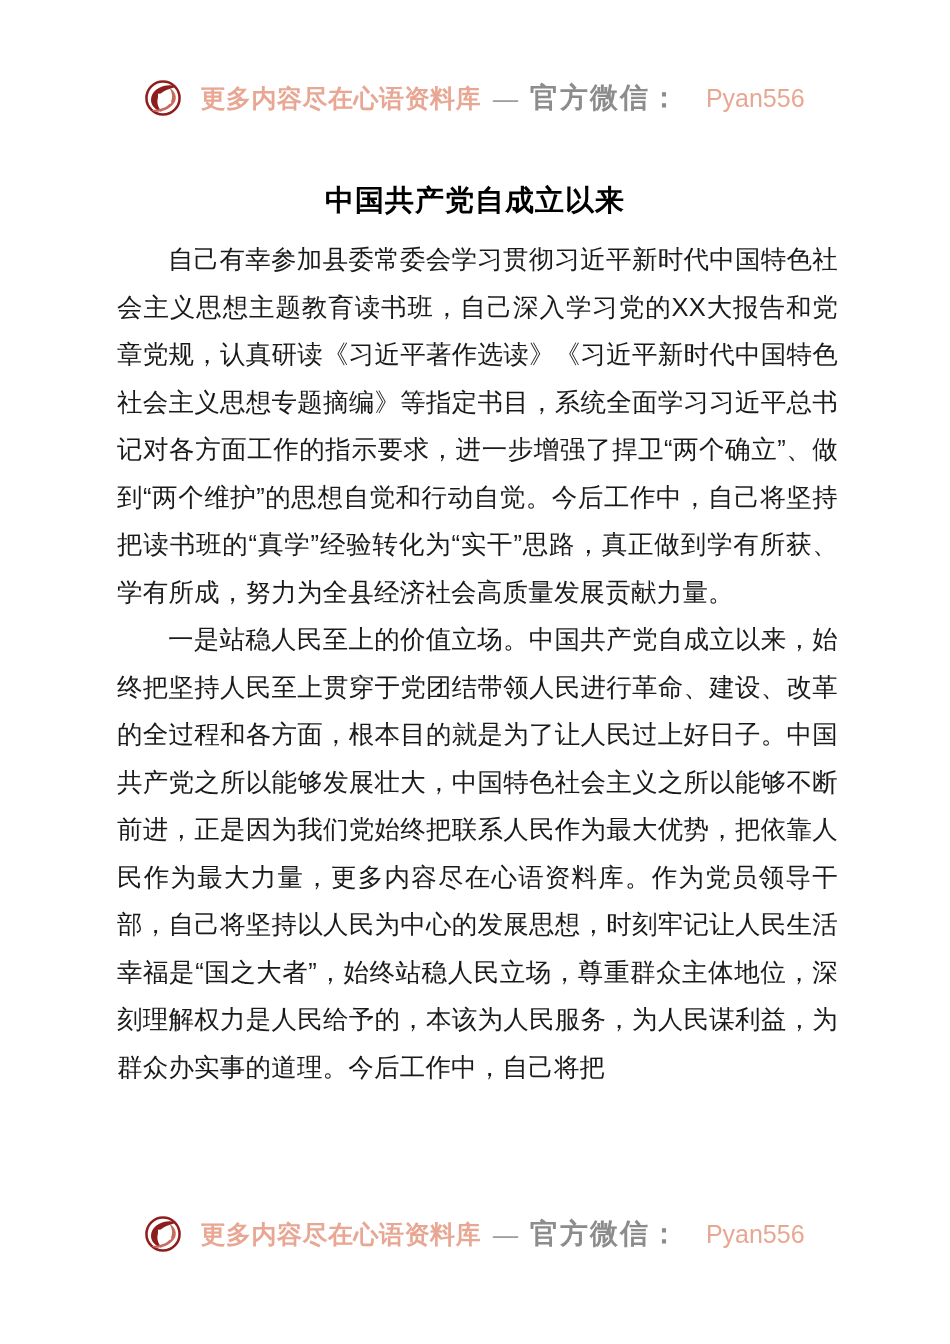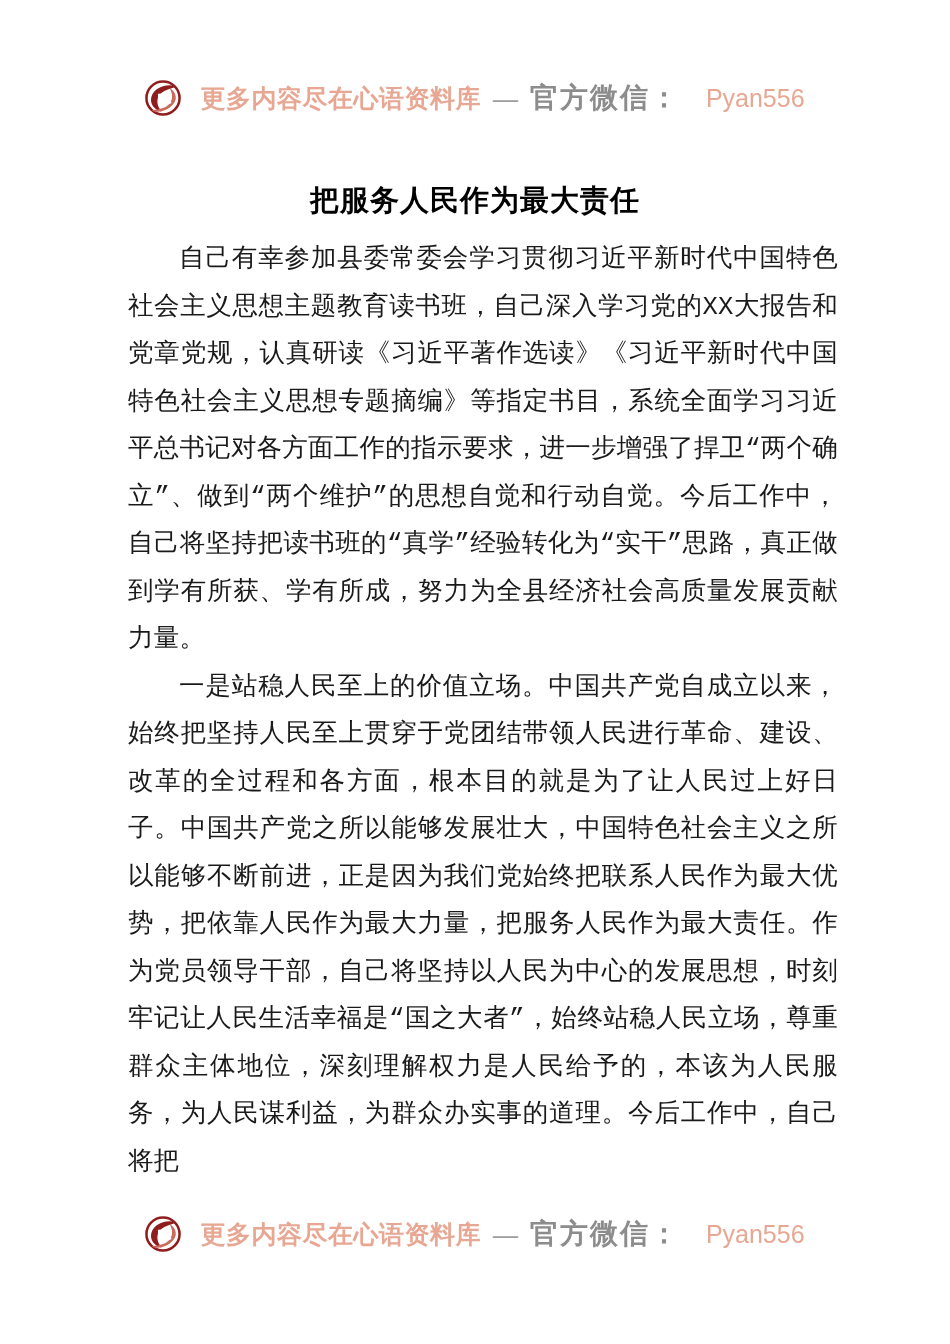--- a/index.html
+++ b/index.html
@@ -85,22 +85,22 @@
   }
 
   .body-text {
     position: absolute;
     top: 236px;
     left: 116px;
     width: 722px;
     color: #1a1a1a;
   }
   .body-text p {
-    margin: 0 0 0 12px;
-    font-family: Liberation Mono, monospace;
+    margin: 0 0 0 1px;
+    font-family: Liberation Sans, sans-serif;
     font-size: 25.5px;
     line-height: 47.5px;
     text-align: justify;
     text-align-last: left;
     text-indent: 2em;
     letter-spacing: 0.2px;
     word-break: break-all;
   }
 </style>
 </head>
@@ -122,25 +122,25 @@
         <rect x="36" y="38" width="13" height="13" fill="#ffffff"></rect>
         <circle cx="68" cy="62" r="5" fill="#ffffff"></circle>
       </g>
     </svg>
     <span class="wm-cn" style="color:#e8a793">更多内容尽在心语资料库</span>
     <span class="wm-dash" style="color:#9e9e9e">—</span>
     <span class="wm-gray" style="color:#8c8c8c">官方微信：</span>
     <span class="wm-id" style="color:#e8a793">Pyan556</span>
   </div>
 
-  <div class="doc-title">把服务人民作为最大责任</div>
+  <div class="doc-title">中国共产党自成立以来</div>
 
   <div class="body-text">
     <p>自己有幸参加县委常委会学习贯彻习近平新时代中国特色社会主义思想主题教育读书班，自己深入学习党的XX大报告和党章党规，认真研读《习近平著作选读》《习近平新时代中国特色社会主义思想专题摘编》等指定书目，系统全面学习习近平总书记对各方面工作的指示要求，进一步增强了捍卫“两个确立”、做到“两个维护”的思想自觉和行动自觉。今后工作中，自己将坚持把读书班的“真学”经验转化为“实干”思路，真正做到学有所获、学有所成，努力为全县经济社会高质量发展贡献力量。</p>
-    <p>一是站稳人民至上的价值立场。中国共产党自成立以来，始终把坚持人民至上贯穿于党团结带领人民进行革命、建设、改革的全过程和各方面，根本目的就是为了让人民过上好日子。中国共产党之所以能够发展壮大，中国特色社会主义之所以能够不断前进，正是因为我们党始终把联系人民作为最大优势，把依靠人民作为最大力量，把服务人民作为最大责任。作为党员领导干部，自己将坚持以人民为中心的发展思想，时刻牢记让人民生活幸福是“国之大者”，始终站稳人民立场，尊重群众主体地位，深刻理解权力是人民给予的，本该为人民服务，为人民谋利益，为群众办实事的道理。今后工作中，自己将把</p>
+    <p>一是站稳人民至上的价值立场。中国共产党自成立以来，始终把坚持人民至上贯穿于党团结带领人民进行革命、建设、改革的全过程和各方面，根本目的就是为了让人民过上好日子。中国共产党之所以能够发展壮大，中国特色社会主义之所以能够不断前进，正是因为我们党始终把联系人民作为最大优势，把依靠人民作为最大力量，更多内容尽在心语资料库。作为党员领导干部，自己将坚持以人民为中心的发展思想，时刻牢记让人民生活幸福是“国之大者”，始终站稳人民立场，尊重群众主体地位，深刻理解权力是人民给予的，本该为人民服务，为人民谋利益，为群众办实事的道理。今后工作中，自己将把</p>
   </div>
 
   <div class="watermark bottom">
     <svg class="wm-logo" viewBox="0 0 100 100">
       <defs>
         <clipPath id="circClipBot">
             <circle cx="50" cy="50" r="46"></circle>
           </clipPath>
       </defs>
       <circle cx="50" cy="50" r="46" fill="none" stroke="#8f1d1d" stroke-width="7"></circle>

